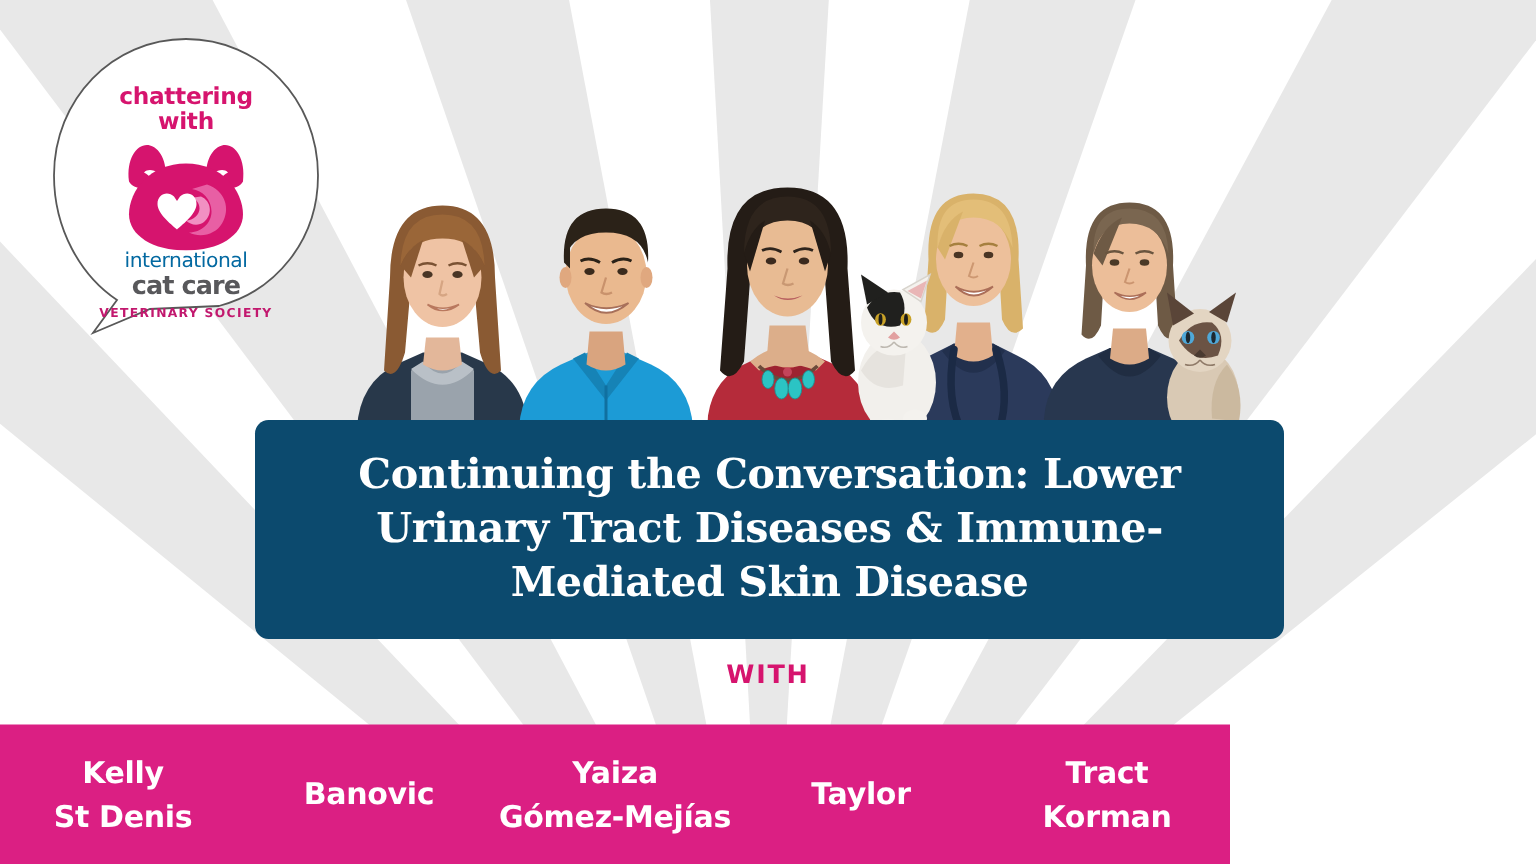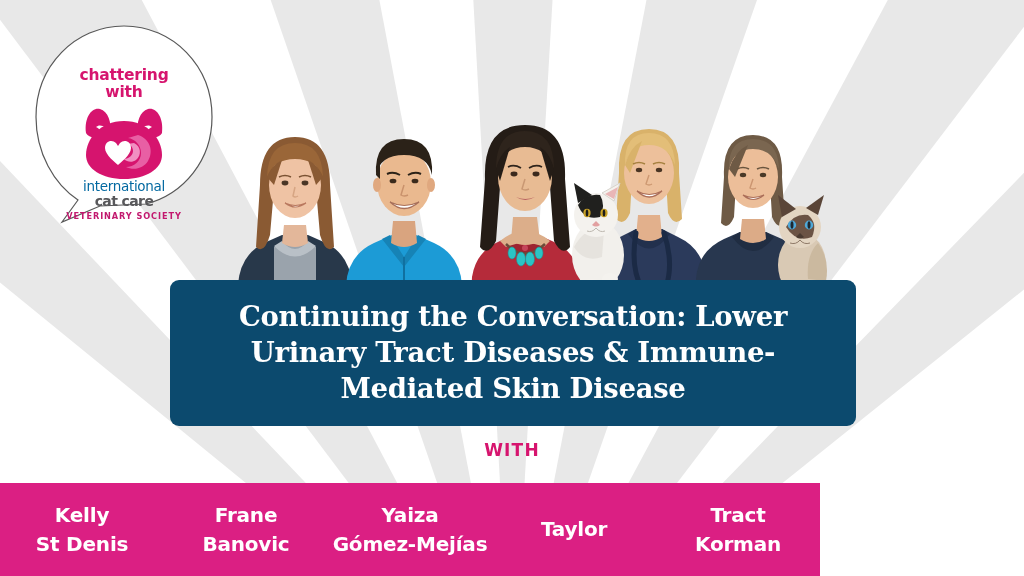--- a/index.html
+++ b/index.html
@@ -15,38 +15,38 @@
   
   #rays { position:absolute; left:0; top:0; width:1024px; height:576px; z-index:0; }
 
   
   #logo-bubble {
     position:absolute; left:34px; top:24px; width:180px; height:200px; z-index:5;
   }
   #logo-bubble .bubble-svg { position:absolute; inset:0; }
   .logo-inner {
     position:absolute; left:0; top:0; width:180px; height:196px;
-    display:flex; flex-direction:column; align-items:center; justify-content:flex-end;
+    display:flex; flex-direction:column; align-items:center; justify-content:center;
     padding-top:24px;
   }
   .chattering {
     font-family:"DejaVu Sans", sans-serif;
     font-weight:700; color:#D6146E; font-size:15.5px; line-height:1.08;
     text-align:center; letter-spacing:-0.2px;
   }
   .chattering .l2 { display:block; }
   .cat-mark { margin-top:2px; }
   .ic-name { text-align:center; margin-top:1px; }
   .ic-international {
     font-family:"DejaVu Sans", sans-serif; font-weight:400;
     color:#0369a1; font-size:13.5px; letter-spacing:-0.3px; line-height:1;
   }
   .ic-catcare {
     font-family:"DejaVu Sans", sans-serif; font-weight:700;
-    color:#58585b; font-size:14px; letter-spacing:-0.6px; line-height:1.05; margin-top:1px;
+    color:#58585b; font-size:17px; letter-spacing:-0.6px; line-height:1.05; margin-top:1px;
   }
   .ic-vetsoc {
     font-family:"DejaVu Sans", sans-serif; font-weight:700;
     color:#C2186E; font-size:8.2px; letter-spacing:0.9px; line-height:1; margin-top:3px;
   }
 
   
   #people { position:absolute; left:218px; top:98px; width:600px; height:215px; z-index:3; }
   .person { position:absolute; bottom:0; }
   .person svg { display:block; }
@@ -356,21 +356,20 @@
   </div>
 
   <div id="with-label">WITH</div>
 
   <div id="name-bar">
     <div class="speaker">
       <span class="ln">Kelly</span>
       <span class="ln">St Denis</span>
     </div>
     <div class="speaker">
-      <span class="ln">Frane</span>
       <span class="ln">Banovic</span>
     </div>
     <div class="speaker">
       <span class="ln">Yaiza</span>
       <span class="ln">Gómez-Mejías</span>
     </div>
     <div class="speaker">
       <span class="ln">Taylor</span>
     </div>
     <div class="speaker">

